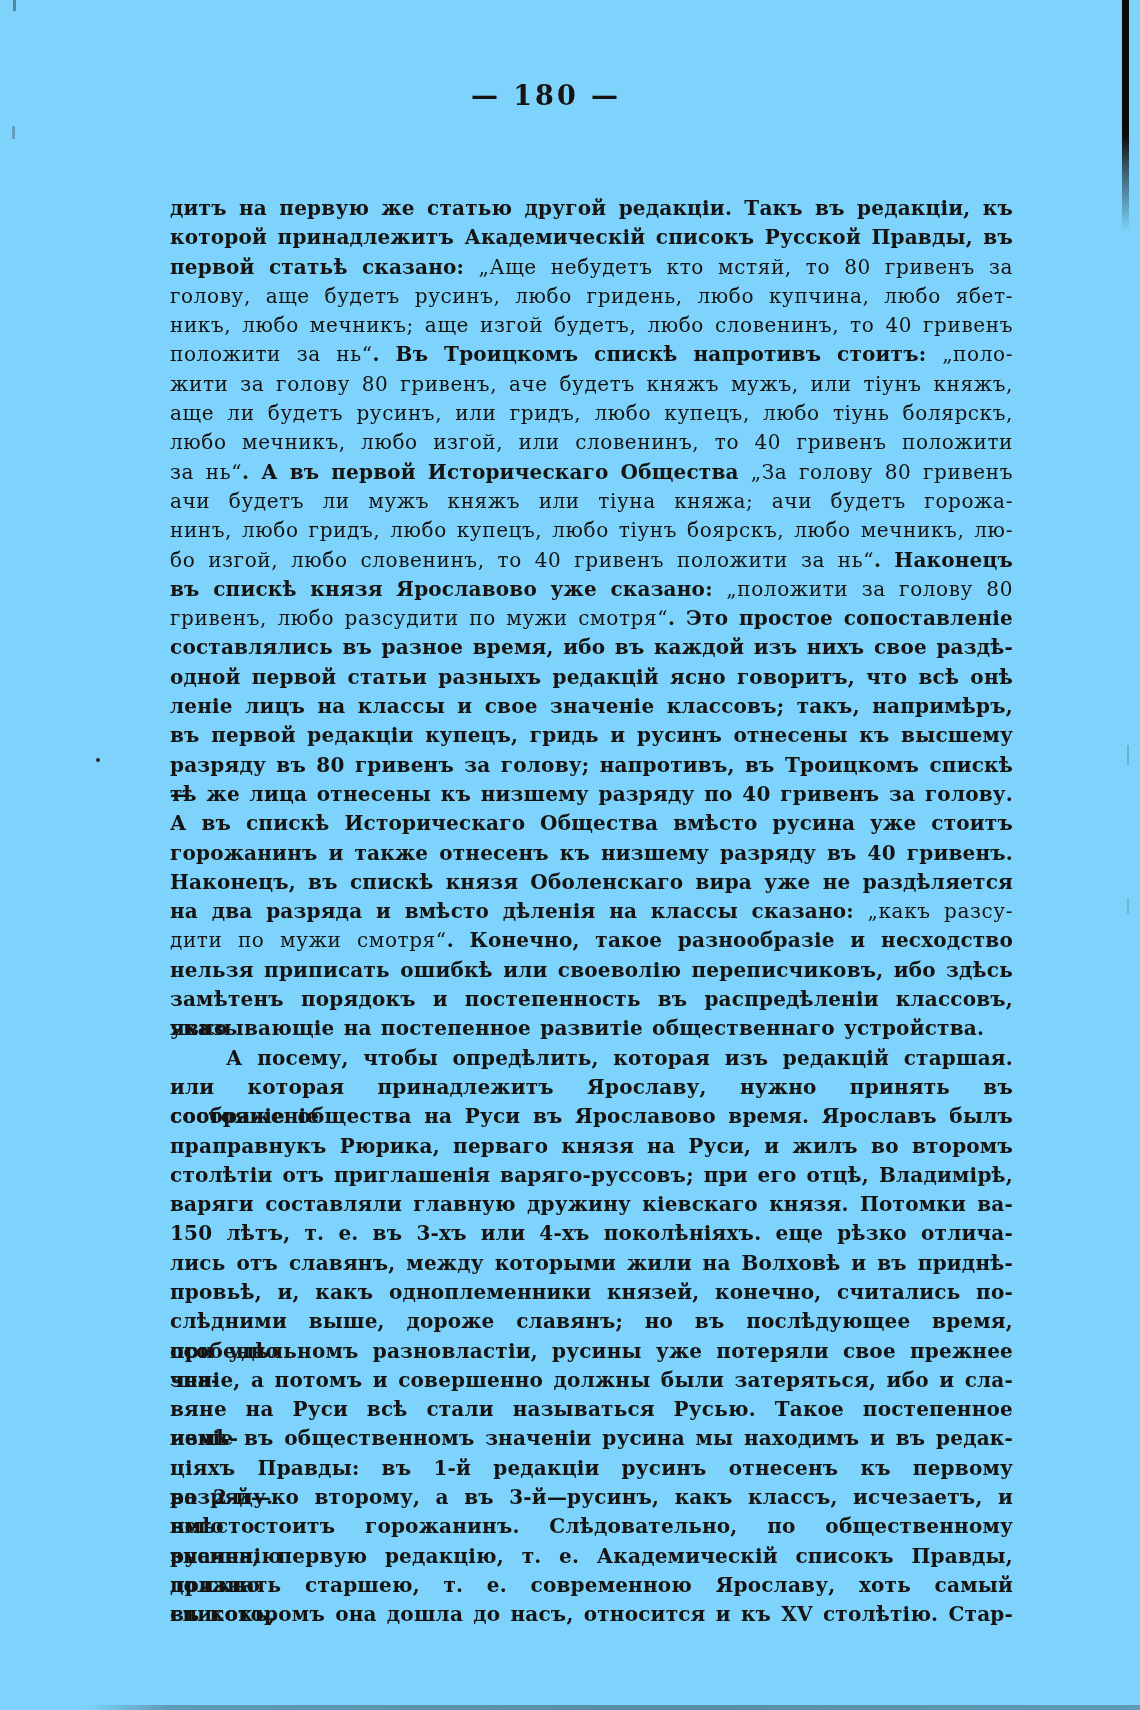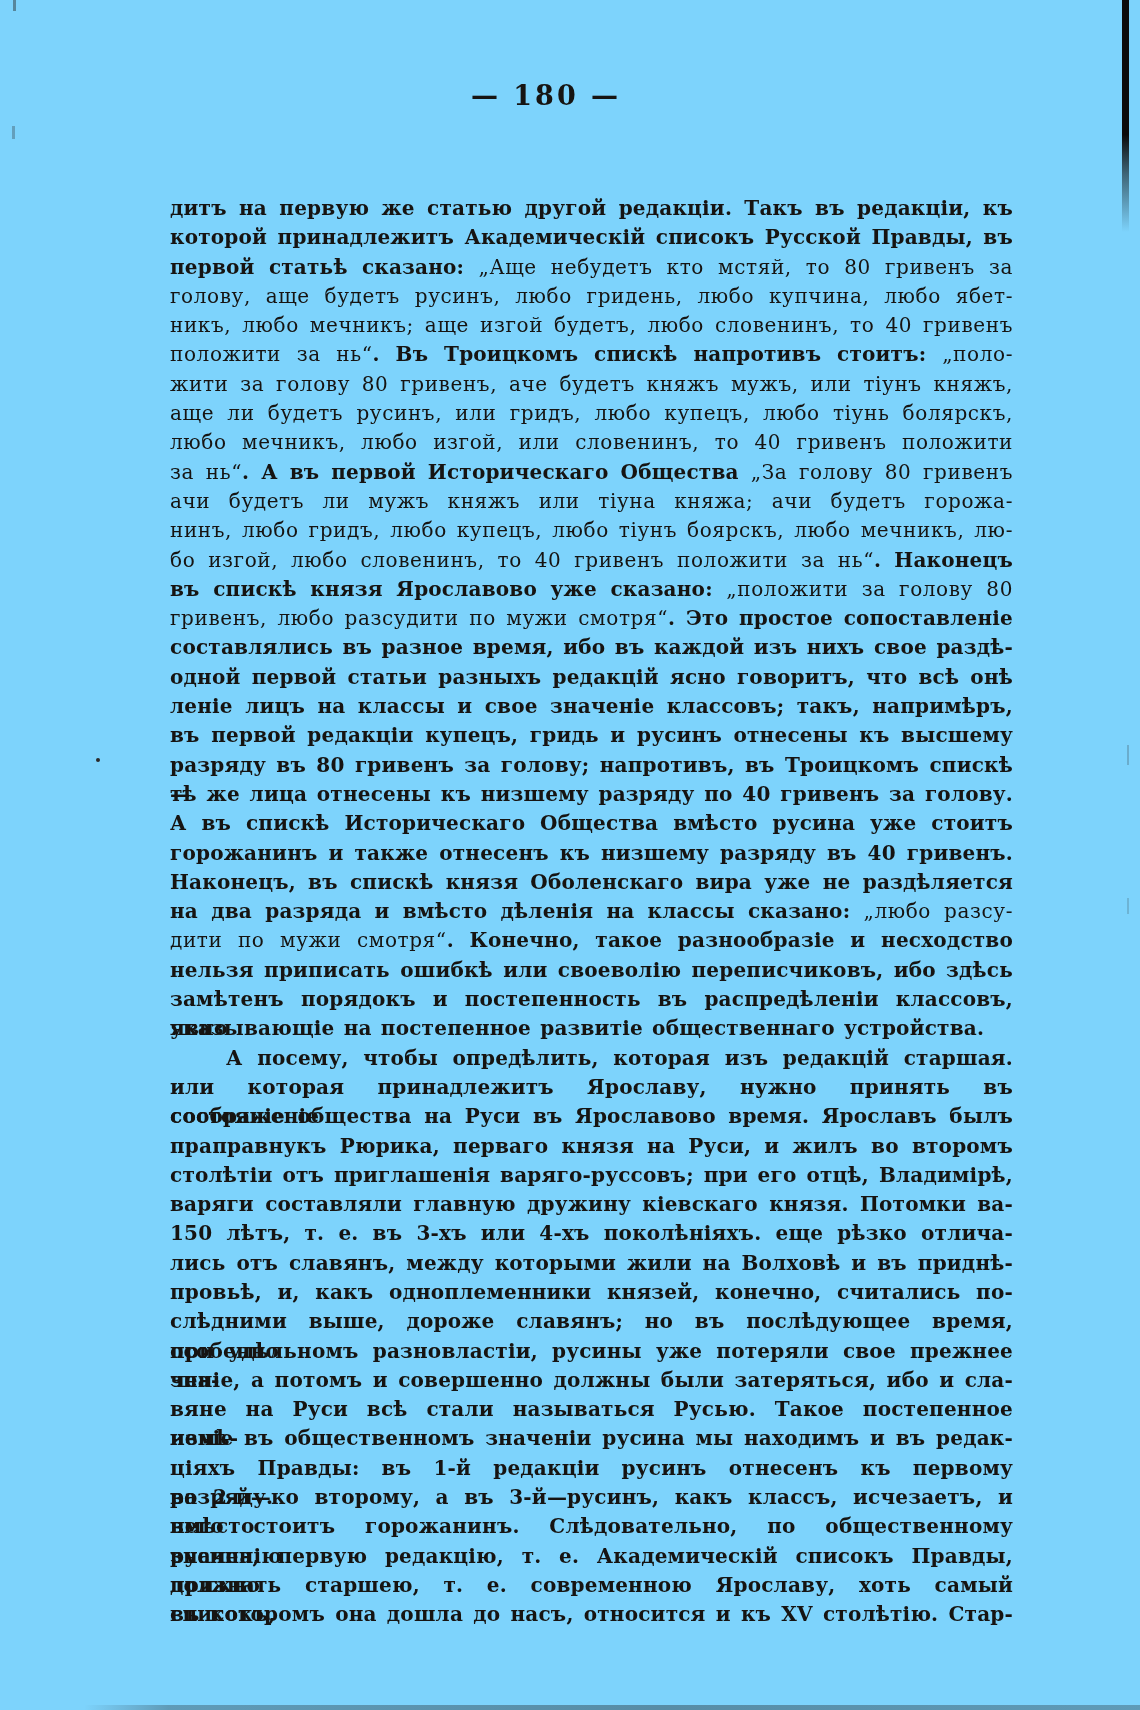--- a/index.html
+++ b/index.html
@@ -100,21 +100,21 @@
       <div class="line"><span class="seg it">гривенъ, любо разсудити по мужи смотря“</span><span class="seg">. Это простое сопоставленіе</span></div>
       <div class="line"><span class="seg">составлялись въ разное время, ибо въ каждой изъ нихъ свое раздѣ-</span></div>
       <div class="line"><span class="seg">одной первой статьи разныхъ редакцій ясно говоритъ, что всѣ онѣ</span></div>
       <div class="line"><span class="seg">леніе лицъ на классы и свое значеніе классовъ; такъ, напримѣръ,</span></div>
       <div class="line"><span class="seg">въ первой редакціи купецъ, гридь и русинъ отнесены къ высшему</span></div>
       <div class="line"><span class="seg">разряду въ 80 гривенъ за голову; напротивъ, въ Троицкомъ спискѣ—</span></div>
       <div class="line"><span class="seg">тѣ же лица отнесены къ низшему разряду по 40 гривенъ за голову.</span></div>
       <div class="line"><span class="seg">А въ спискѣ Историческаго Общества вмѣсто русина уже стоитъ</span></div>
       <div class="line"><span class="seg">горожанинъ и также отнесенъ къ низшему разряду въ 40 гривенъ.</span></div>
       <div class="line"><span class="seg">Наконецъ, въ спискѣ князя Оболенскаго вира уже не раздѣляется</span></div>
-      <div class="line"><span class="seg">на два разряда и вмѣсто дѣленія на классы сказано: </span><span class="seg it">„любо разсу-</span></div>
+      <div class="line"><span class="seg">на два разряда и вмѣсто дѣленія на классы сказано: </span><span class="seg it">„какъ разсу-</span></div>
       <div class="line"><span class="seg it">дити по мужи смотря“</span><span class="seg">. Конечно, такое разнообразіе и несходство</span></div>
       <div class="line"><span class="seg">нельзя приписать ошибкѣ или своеволію переписчиковъ, ибо здѣсь</span></div>
       <div class="line"><span class="seg">замѣтенъ порядокъ и постепенность въ распредѣленіи классовъ, явно</span></div>
       <div class="line no-just"><span class="seg">указывающіе на постепенное развитіе общественнаго устройства.</span></div>
       <div class="line indent"><span class="seg">А посему, чтобы опредѣлить, которая изъ редакцій старшая.</span></div>
       <div class="line"><span class="seg">или которая принадлежитъ Ярославу, нужно принять въ соображеніе</span></div>
       <div class="line"><span class="seg">состояніе общества на Руси въ Ярославово время. Ярославъ былъ</span></div>
       <div class="line"><span class="seg">праправнукъ Рюрика, перваго князя на Руси, и жилъ во второмъ</span></div>
       <div class="line"><span class="seg">столѣтіи отъ приглашенія варяго-руссовъ; при его отцѣ, Владимірѣ,</span></div>
       <div class="line"><span class="seg">варяги составляли главную дружину кіевскаго князя. Потомки ва-</span></div>

